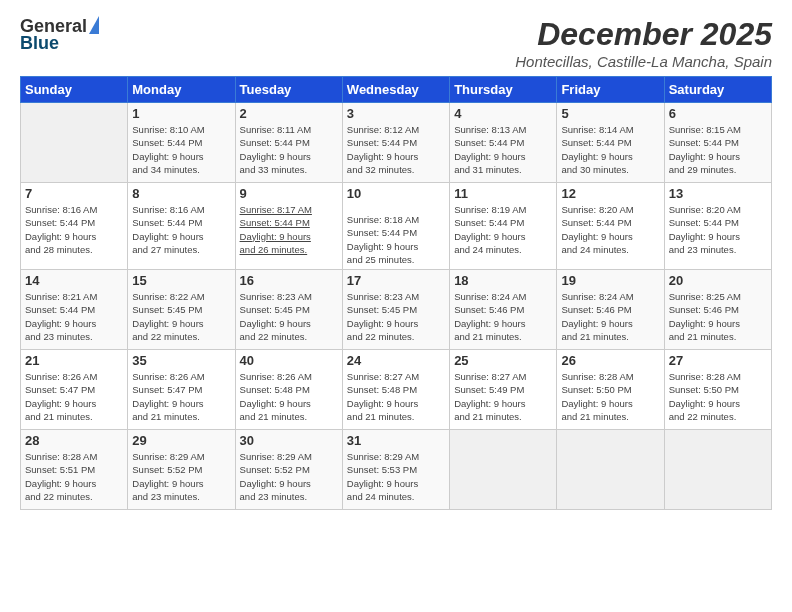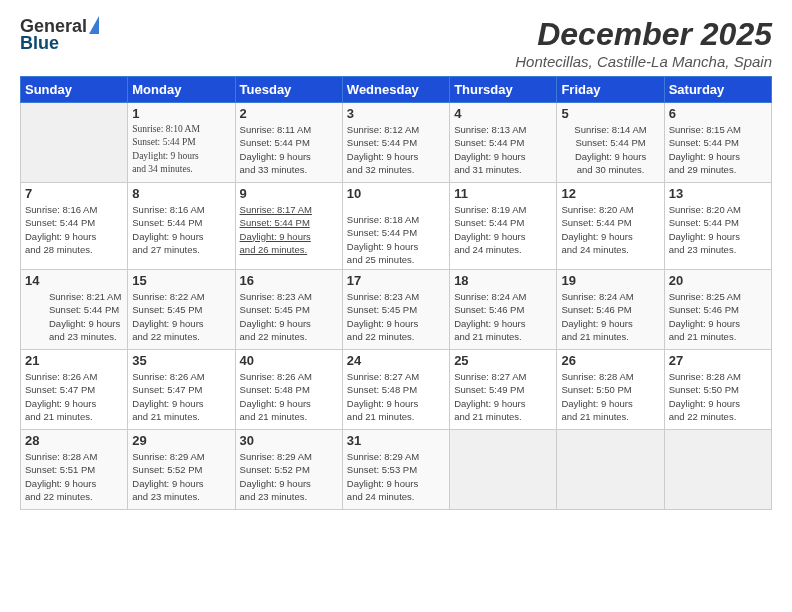--- a/index.html
+++ b/index.html
@@ -121,21 +121,21 @@
           <th>Thursday</th>
           <th>Friday</th>
           <th>Saturday</th>
         </tr>
     </thead>
     <tbody id="calendar-body">
     <tr>
           <td class="empty"></td>
           <td>
             <span class="day-num">1</span>
-            <div class="day-detail" style="white-space: pre-line; font-family: Liberation Serif, serif;">Sunrise: 8:10 AM
+            <div class="day-detail" style="white-space: pre-line;">Sunrise: 8:10 AM
 Sunset: 5:44 PM
 Daylight: 9 hours
 and 34 minutes.</div>
           </td>
           <td>
             <span class="day-num">2</span>
             <div class="day-detail" style="white-space: pre-line;">Sunrise: 8:11 AM
 Sunset: 5:44 PM
 Daylight: 9 hours
 and 33 minutes.</div>
@@ -149,21 +149,21 @@
           </td>
           <td>
             <span class="day-num">4</span>
             <div class="day-detail" style="white-space: pre-line;">Sunrise: 8:13 AM
 Sunset: 5:44 PM
 Daylight: 9 hours
 and 31 minutes.</div>
           </td>
           <td>
             <span class="day-num">5</span>
-            <div class="day-detail" style="white-space: pre-line; text-align: center;">Sunrise: 8:14 AM
+            <div class="day-detail" style="white-space: pre-line;">Sunrise: 8:14 AM
 Sunset: 5:44 PM
 Daylight: 9 hours
 and 30 minutes.</div>
           </td>
           <td>
             <span class="day-num">6</span>
             <div class="day-detail" style="white-space: pre-line;">Sunrise: 8:15 AM
 Sunset: 5:44 PM
 Daylight: 9 hours
 and 29 minutes.</div>
@@ -216,21 +216,21 @@
             <span class="day-num">13</span>
             <div class="day-detail" style="white-space: pre-line;">Sunrise: 8:20 AM
 Sunset: 5:44 PM
 Daylight: 9 hours
 and 23 minutes.</div>
           </td>
         </tr>
         <tr>
           <td>
             <span class="day-num">14</span>
-            <div class="day-detail" style="white-space: pre-line; margin-left: 24px;">Sunrise: 8:21 AM
+            <div class="day-detail" style="white-space: pre-line;">Sunrise: 8:21 AM
 Sunset: 5:44 PM
 Daylight: 9 hours
 and 23 minutes.</div>
           </td>
           <td>
             <span class="day-num">15</span>
             <div class="day-detail" style="white-space: pre-line;">Sunrise: 8:22 AM
 Sunset: 5:45 PM
 Daylight: 9 hours
 and 22 minutes.</div>

